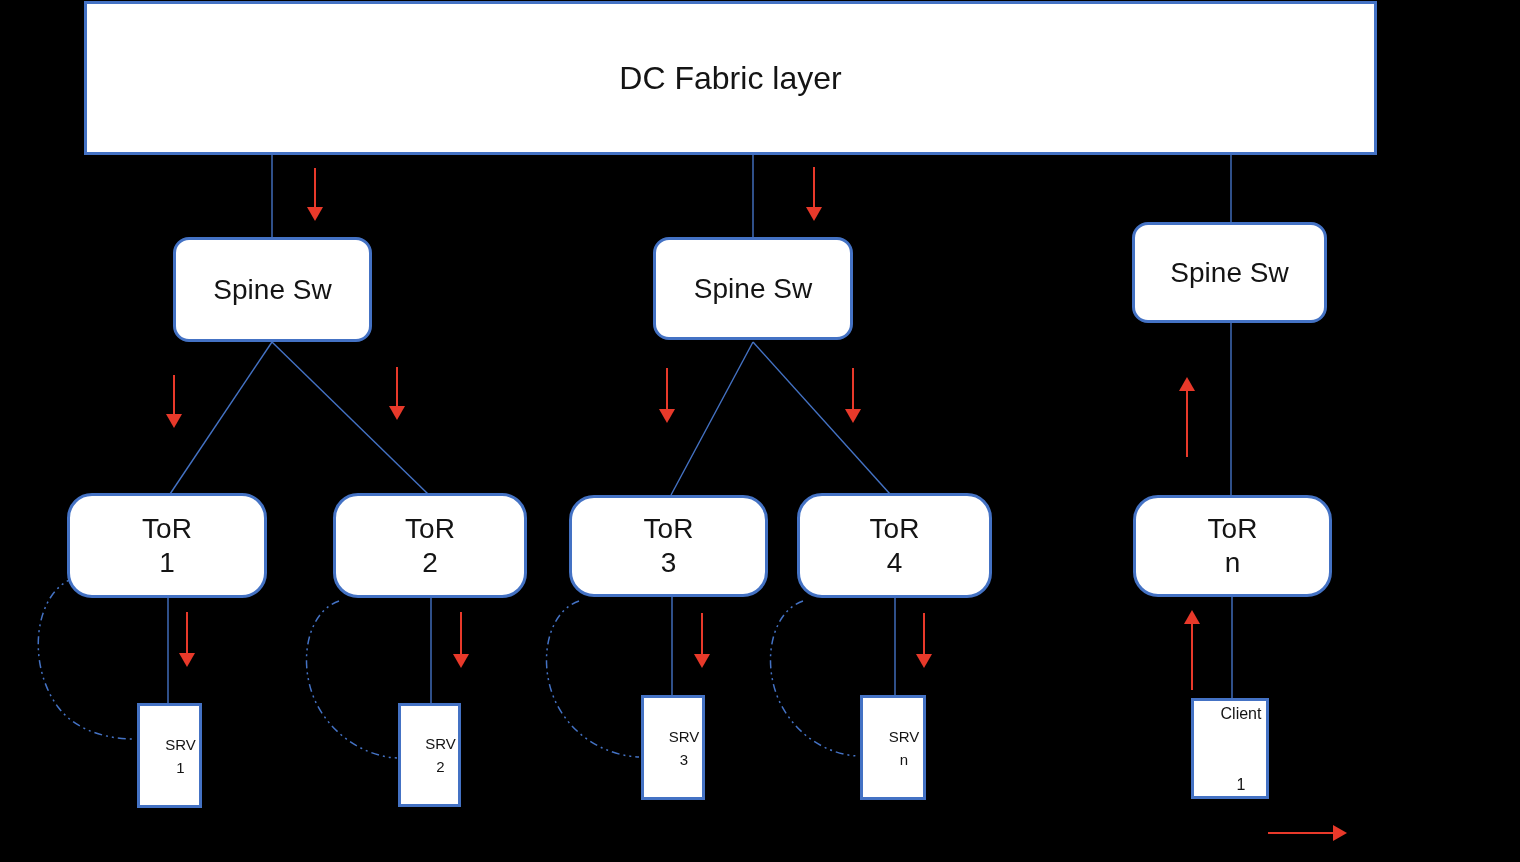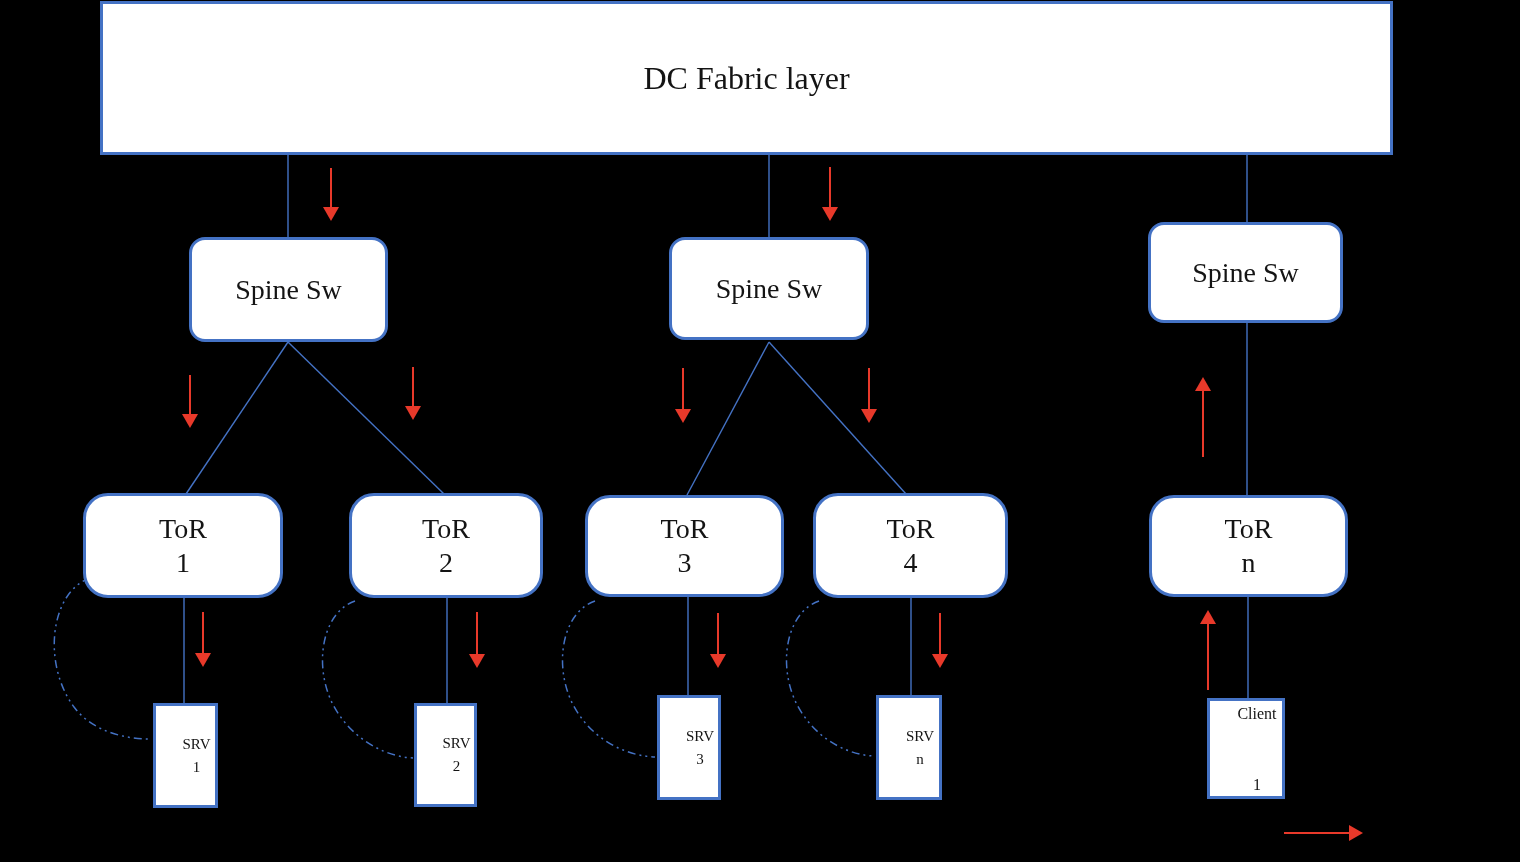--- a/index.html
+++ b/index.html
@@ -11,21 +11,21 @@
     --c-text:#141414;
   }
   *{margin:0;padding:0;box-sizing:border-box;}
   html,body{width:1520px;height:862px;}
   body{
     background:var(--c-background);
     font-family:"Liberation Sans","DejaVu Sans",sans-serif;
     position:relative;
     overflow:hidden;
   }
-  #canvas{position:absolute;left:16px;top:0;width:1236px;height:862px;font-family:Liberation Serif, serif;}
+  #canvas{position:absolute;left:0;top:0;width:1236px;height:862px;}
   svg.wires{position:absolute;left:0;top:0;width:1520px;height:862px;}
   .connector{stroke:var(--c-connector);stroke-width:1.4;fill:none;}
   .hairpin{stroke:var(--c-connector);stroke-width:1.5;fill:none;stroke-dasharray:8 4 2 4 2 4;}
   .arrow-shaft{stroke:var(--c-arrow_red);stroke-width:2;fill:none;}
   .arrow-head{fill:var(--c-arrow_red);stroke:none;}
   .box{
     position:absolute;
     background:var(--c-box_fill);
     border:3px solid var(--c-box_border);
     color:var(--c-text);

